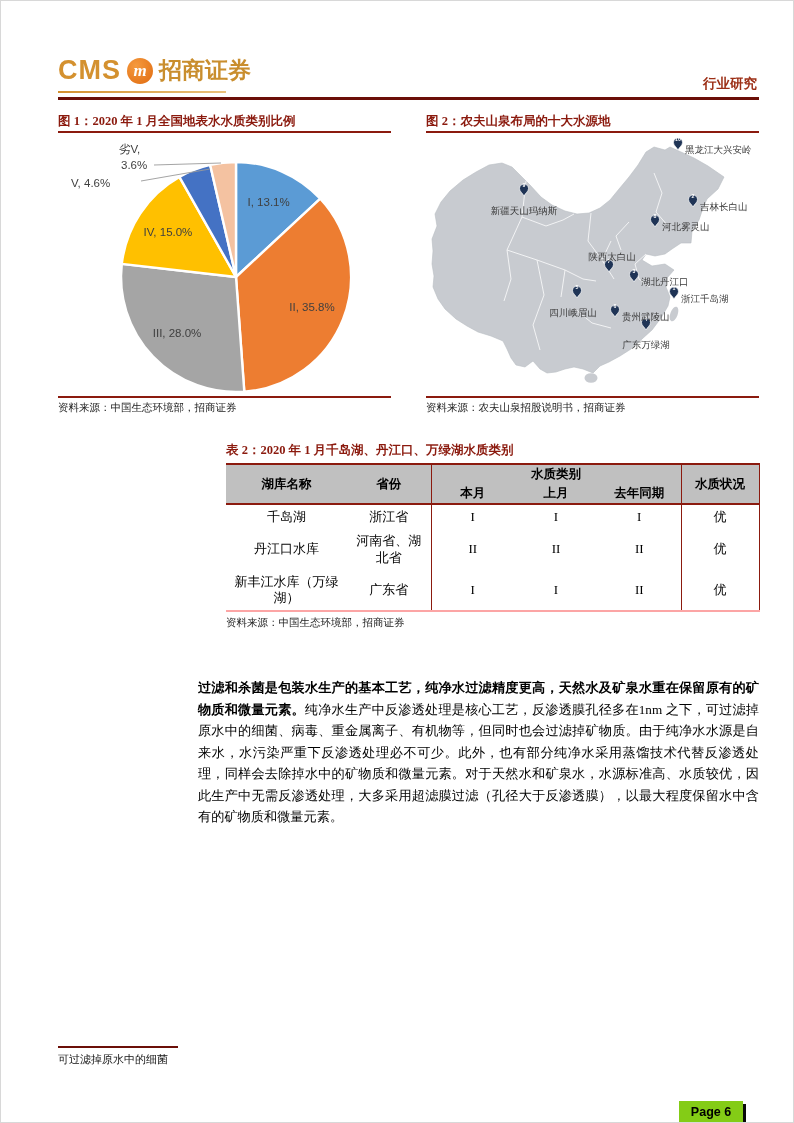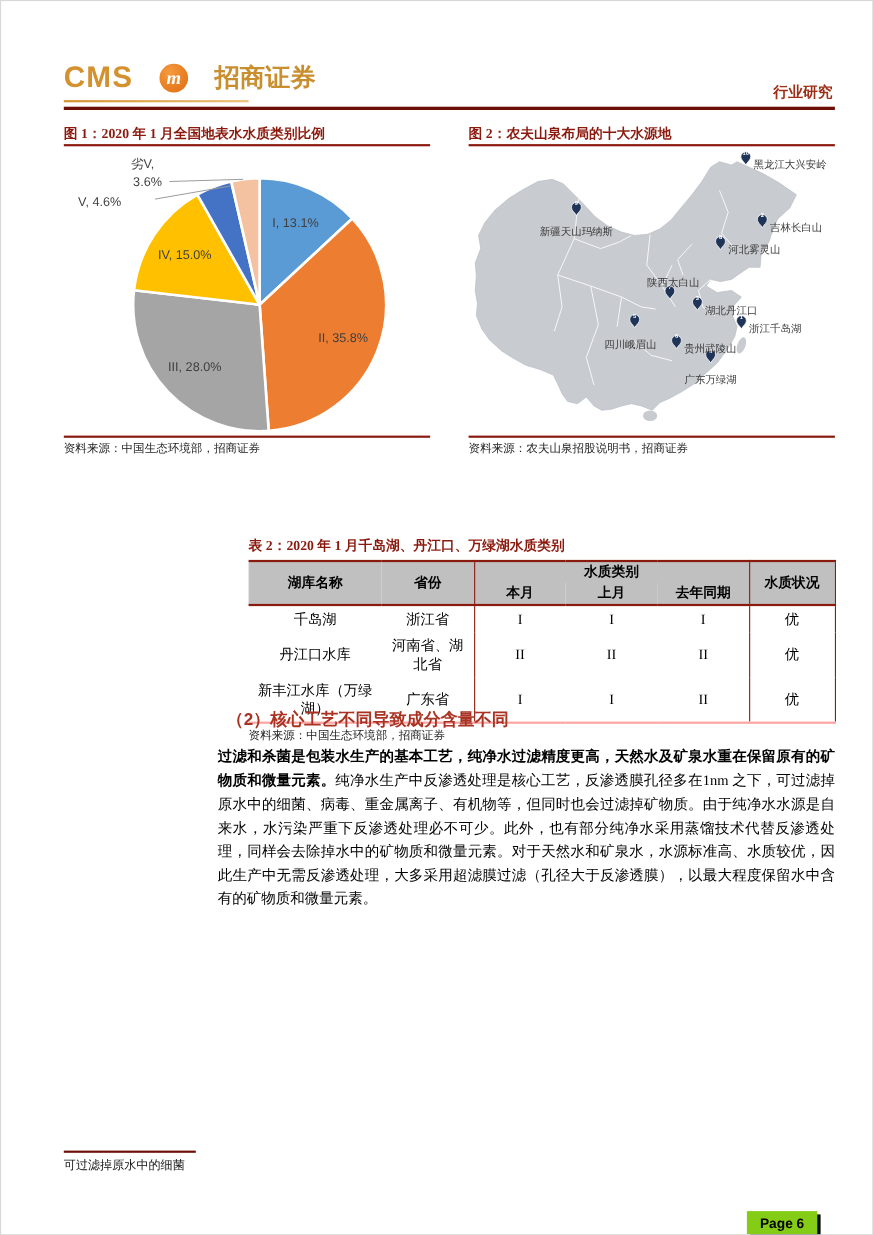--- a/index.html
+++ b/index.html
@@ -1,36 +1,36 @@
 <!DOCTYPE html>
 <html><head>
 <meta charset="utf-8">
 <style>
   html,body{margin:0;padding:0;background:#e9e9e9;}
   .page{position:relative;width:794px;height:1123px;background:#fff;margin:0 auto;
         font-family:"Liberation Sans",sans-serif;border:1px solid #d8d8d8;box-sizing:border-box;overflow:hidden;}
   
-  .logo{position:absolute;left:57px;top:54px;display:flex;align-items:center;gap:24px;}
+  .logo{position:absolute;left:57px;top:54px;display:flex;align-items:center;gap:6px;}
   .logo-cms{font-size:27px;font-weight:bold;color:#D4912F;letter-spacing:1px;font-family:"Liberation Sans",sans-serif;}
   .logo-circle{width:26px;height:26px;border-radius:50%;background:radial-gradient(circle at 35% 30%,#F59A3E,#E06B10);
                color:#fff;font-weight:bold;font-style:italic;font-size:17px;display:flex;align-items:center;justify-content:center;font-family:"Liberation Serif",serif;}
   .logo-brand{font-size:23px;font-weight:bold;color:#C98E2E;font-family:"Liberation Serif",serif;}
   .logo-underline{position:absolute;left:57px;top:90px;width:168px;height:2px;background:linear-gradient(90deg,#D4912F,#EBC27C);}
   .industry-label{position:absolute;top:74px;right:36px;font-size:13.5px;font-weight:bold;color:#9C2F16;font-family:"Liberation Serif",serif;}
   .header-rule{position:absolute;left:57px;top:96px;width:701px;height:3px;background:#6B0F08;}
   
   .figure{position:absolute;top:112px;width:333px;}
   .fig1{left:57px;} .fig2{left:425px;}
   .fig-title{font-size:12.5px;font-weight:bold;color:#8B1A0E;font-family:"Liberation Serif",serif;padding-bottom:1px;}
   .fig-title-rule{height:2px;background:#8B1A0E;margin-bottom:2px;}
   .fig-canvas{width:333px;height:260px;position:relative;}
   .fig-bottom-rule{height:2px;background:#8B1A0E;margin-top:1px;}
   .fig-source{font-size:10.5px;color:#222;margin-top:3px;font-family:"Liberation Serif",serif;}
   
-  .table-section{position:absolute;left:225px;top:441px;width:533px;margin-top:46px;}
+  .table-section{position:absolute;left:225px;top:441px;width:533px;}
   .tbl-title{font-size:12.5px;font-weight:bold;color:#8B1A0E;font-family:"Liberation Serif",serif;margin-bottom:4px;}
   table.wq{border-collapse:collapse;width:533px;table-layout:fixed;font-family:"Liberation Serif",serif;
            border-top:2px solid #8B1A0E;border-bottom:2px solid #fca5a5;}
   table.wq th{background:#C0C0C0;font-size:12.5px;font-weight:bold;color:#000;padding:1px 2px;}
   table.wq thead{border-bottom:2px solid #8B1A0E;}
   table.wq td{font-size:13px;color:#000;text-align:center;padding:4px 3px;line-height:1.25;}
   .v-sep{border-left:1px solid #8B1A0E;}
   .v-end{border-right:1px solid #8B1A0E;}
   .tbl-source{font-size:10.5px;color:#222;margin-top:4px;font-family:"Liberation Serif",serif;}
   
@@ -221,21 +221,20 @@
             <td class="v-sep">I</td>
             <td>I</td>
             <td>II</td>
             <td class="v-sep v-end">优</td>
           </tr>
         </tbody>
     </table>
     <div class="tbl-source">资料来源：中国生态环境部，招商证券</div>
   </div>
 
-  <div class="section-heading">（2）核心工艺不同导致成分含量不同</div>
   <div class="body-para">
     <b>过滤和杀菌是包装水生产的基本工艺，纯净水过滤精度更高，天然水及矿泉水重在保留原有的矿物质和微量元素。</b><span>纯净水生产中反渗透处理是核心工艺，反渗透膜孔径多在1nm 之下，可过滤掉原水中的细菌、病毒、重金属离子、有机物等，但同时也会过滤掉矿物质。由于纯净水水源是自来水，水污染严重下反渗透处理必不可少。此外，也有部分纯净水采用蒸馏技术代替反渗透处理，同样会去除掉水中的矿物质和微量元素。对于天然水和矿泉水，水源标准高、水质较优，因此生产中无需反渗透处理，大多采用超滤膜过滤（孔径大于反渗透膜），以最大程度保留水中含有的矿物质和微量元素。</span>
   </div>
 
   <div class="footer-rule"></div>
   <div class="footer-note">可过滤掉原水中的细菌</div>
   <div class="page-badge">Page 6</div>
 
 </div>
 

